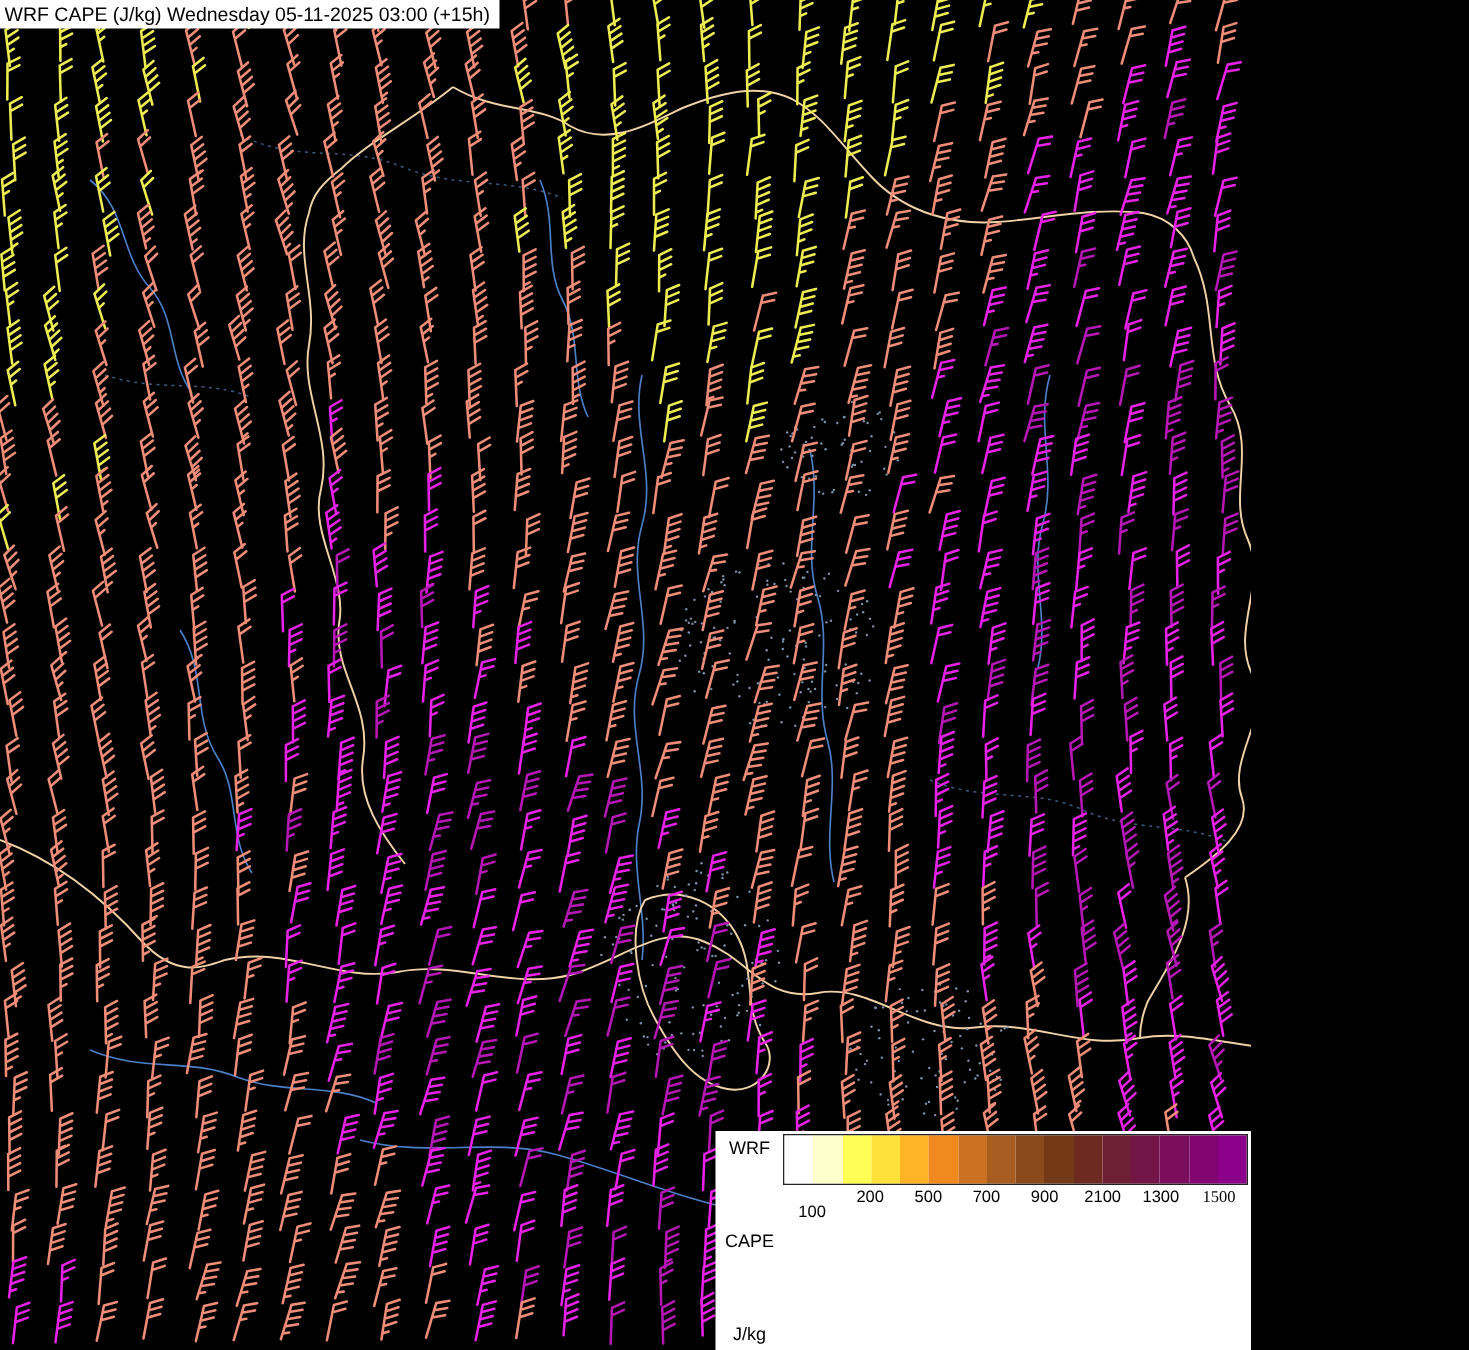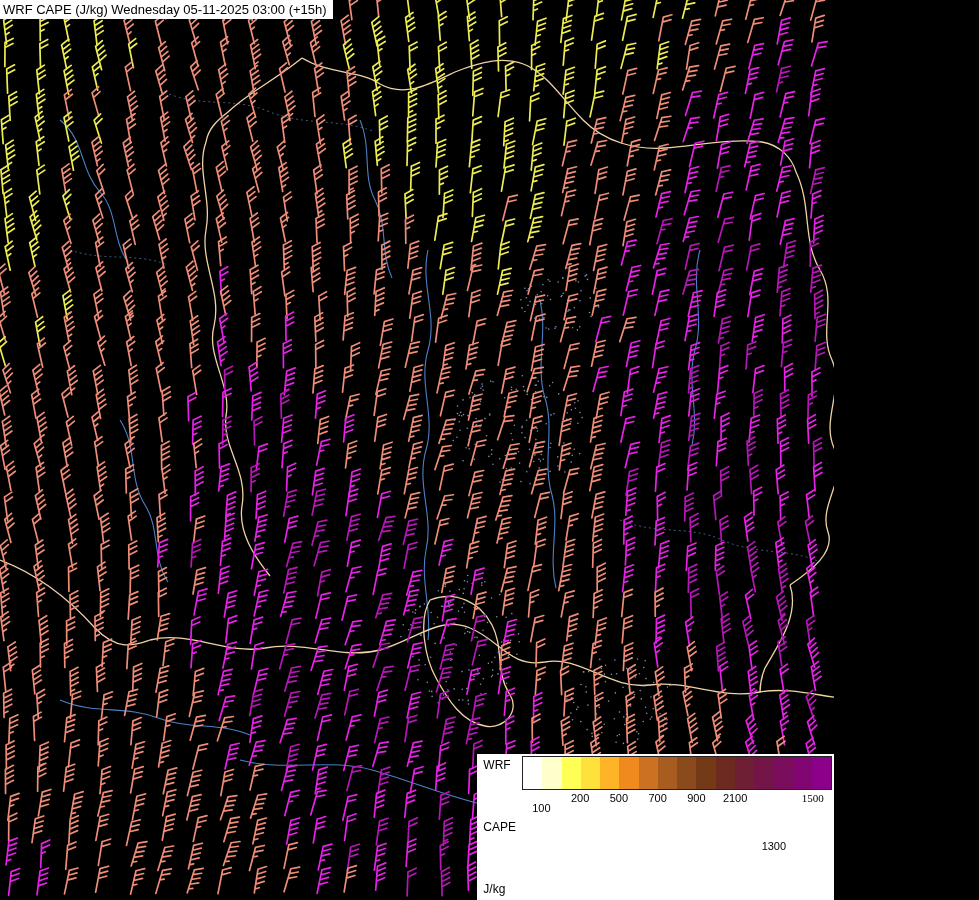--- a/index.html
+++ b/index.html
@@ -1,17 +1,17 @@
 <!DOCTYPE html>
 <html><head>
 <meta charset="utf-8">
 <style>
   html,body{margin:0;padding:0;background:#000;}
   .stage{position:relative;width:834px;height:900px;background:#000;overflow:hidden;
-         font-family:"Liberation Sans",sans-serif;}
+         font-family:"Liberation Sans",sans-serif;text-align:center;}
   #map-svg{position:absolute;left:0;top:0;}
   .titles{position:absolute;left:0;top:0;z-index:5;}
   .title-strip{width:fit-content;background:#fff;color:#000;font-size:13px;
                line-height:19px;padding:0 6px 0 3px;white-space:nowrap;}
   .legend{position:absolute;right:0;bottom:0;z-index:5;background:#fff;color:#000;
           display:flex;align-items:stretch;padding:2px 2px 2px 6px;}
   .legend-left{display:flex;flex-direction:column;justify-content:space-between;
                font-size:12px;line-height:14px;padding:2px 6px 2px 0;color:#000;gap:48px;}
   .legend-right{display:flex;flex-direction:column;width:310px;}
   .legend-cells{display:flex;height:32px;border:1px solid #222;}
@@ -1631,19 +1631,19 @@
           <div class="legend-cell" style="background: rgb(130, 6, 114);"></div>
           <div class="legend-cell" style="background: rgb(140, 1, 137);"></div>
         </div>
       <div class="legend-ticks" id="legend-ticks">
           <span style="left: 6.25%; margin-top: 10px;">100</span>
           <span style="left: 18.75%;">200</span>
           <span style="left: 31.25%;">500</span>
           <span style="left: 43.75%;">700</span>
           <span style="left: 56.25%;">900</span>
           <span style="left: 68.75%;">2100</span>
-          <span style="left: 81.25%; margin-top: 48px;">1300</span>
+          <span style="left: 81.25%;">1300</span>
           <span style="left: 93.75%; font-family: Liberation Serif, serif;">1500</span>
         </div>
     </div>
   </div>
 
 </div>
 
 </body></html>

